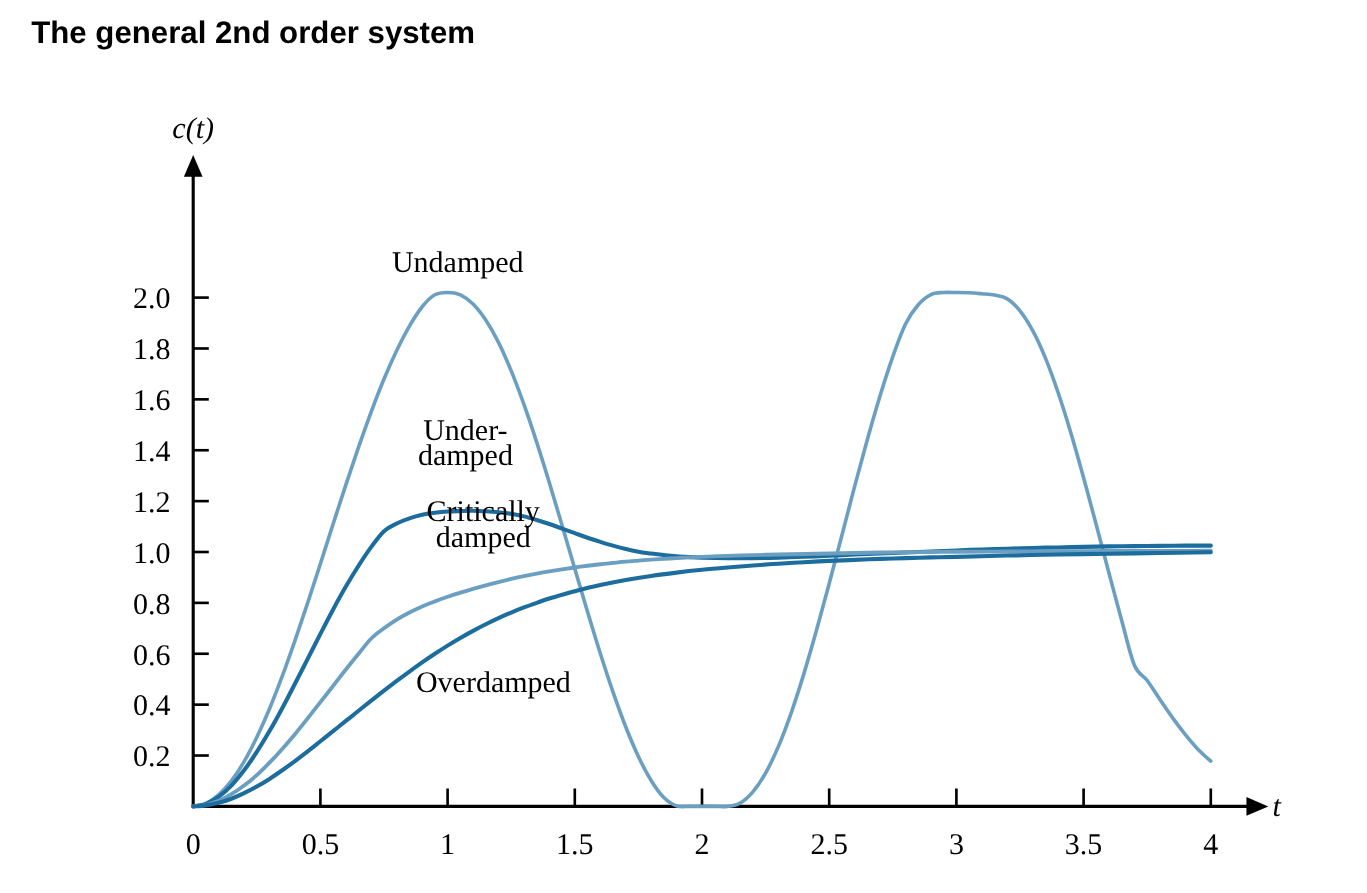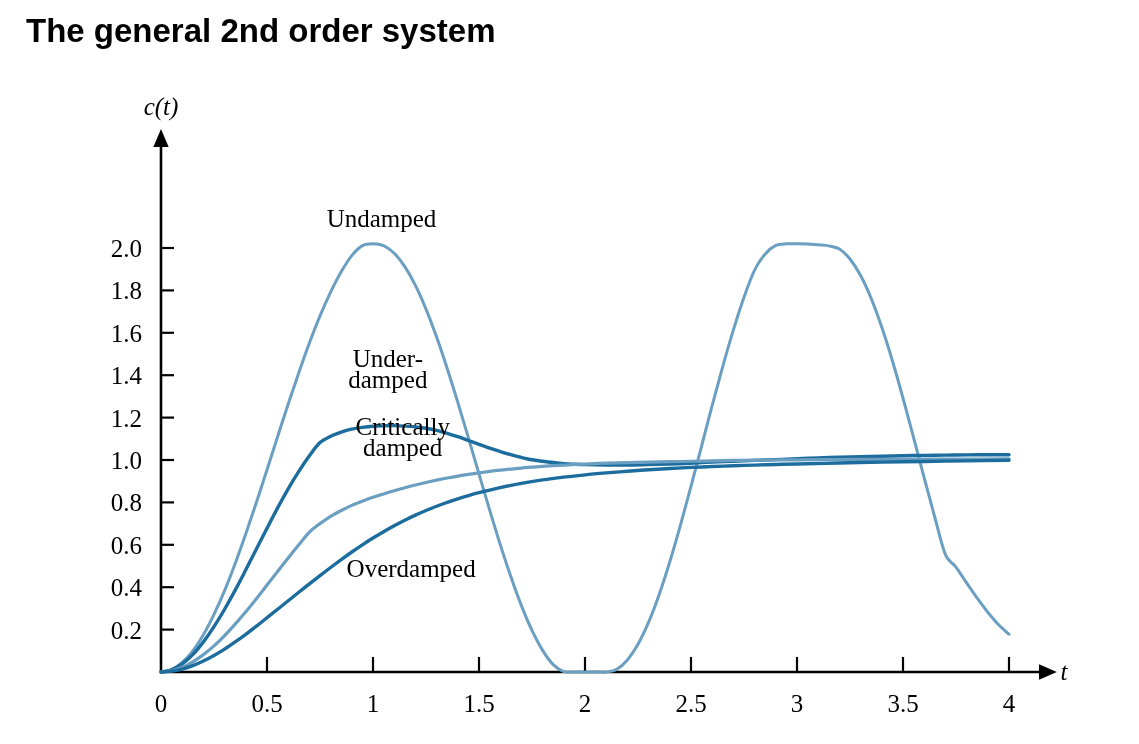--- a/index.html
+++ b/index.html
@@ -15,21 +15,21 @@
     overflow: hidden;
     font-family: "Liberation Sans", sans-serif;
     -webkit-font-smoothing: antialiased;
   }
   #slide-title {
     position: absolute;
     left: 26px;
     top: 12px;
     font-family: "Liberation Sans", sans-serif;
     font-weight: bold;
-    font-size: 33px;
+    font-size: 26px;
     letter-spacing: 0px;
     color: #000000;
     white-space: nowrap;
   }
   #chart-area {
     position: absolute;
     left: 0;
     top: 60px;
     width: 1139px;
     height: 684px;

